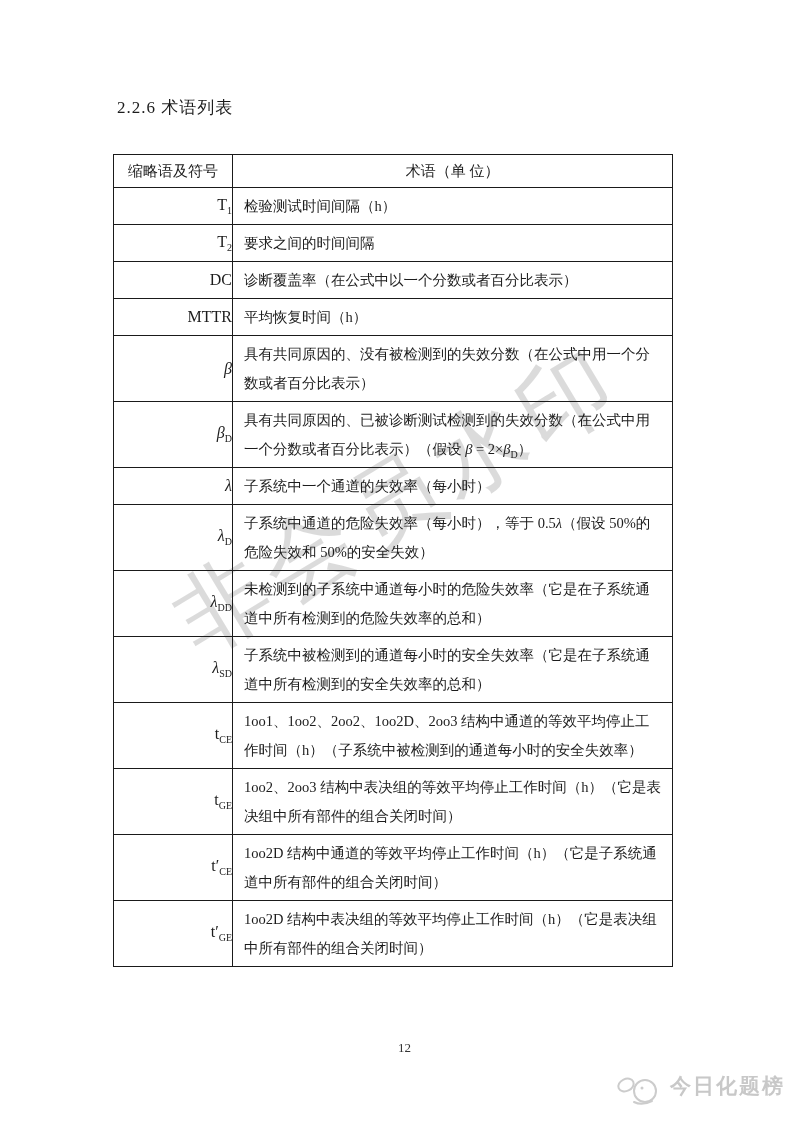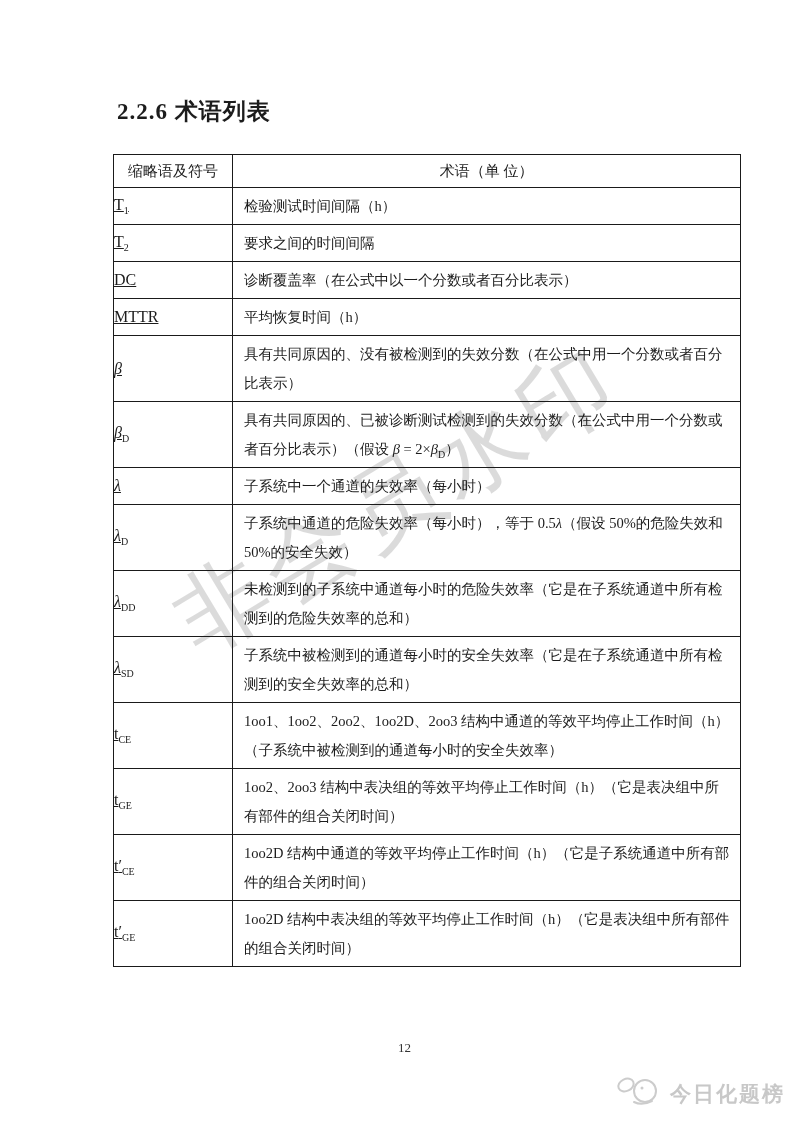--- a/index.html
+++ b/index.html
@@ -7,61 +7,61 @@
   .page {
     position:relative;
     width:793px; height:1122px;
     background:#ffffff;
     overflow:hidden;
     font-family:"Liberation Serif","DejaVu Serif",serif;
     color:#1c1c1c;
   }
   .heading {
     position:absolute; left:117px; top:96px;
-    font-size:23px; font-weight:bold; letter-spacing:1px;
+    font-size:17px; font-weight:normal; letter-spacing:1px;
     z-index:2;
   }
   .watermark {
     position:absolute; left:183px; top:583px;
     font-size:92px; line-height:1; letter-spacing:8px;
     color:rgba(0,0,0,0.14);
     transform:rotate(-31deg); transform-origin:0 50%;
     white-space:nowrap; z-index:1; pointer-events:none;
     font-family:"Liberation Serif","DejaVu Serif",serif;
   }
   .terms-table {
     position:absolute; left:113px; top:154px;
-    width:628px; border-collapse:collapse;
+    width:560px; border-collapse:collapse;
     z-index:2; background:transparent;
     table-layout:fixed;
   }
   .terms-table th, .terms-table td {
     border:1.5px solid #1a1a1a; background:transparent;
     vertical-align:middle;
   }
   .terms-table th {
     font-weight:normal; font-size:15px; height:33px; text-align:center;
   }
   col.symbol-col { width:119px; }
   td.symbol-cell {
-    text-align:left; font-size:16px; height:37px; line-height:1.1;text-decoration:underline;
+    text-align:right; font-size:16px; height:37px; line-height:1.1;
   }
   td.term-cell {
     font-size:14.5px; line-height:29px; padding:4px 10px 3px 11px;
     text-align:left;
   }
   .terms-table sub { font-size:10px; line-height:1; }
   .terms-table i { font-family:"Liberation Serif","DejaVu Serif",serif; }
   .page-number {
     position:absolute; left:8px; top:1040px; width:100%;
     text-align:center; font-size:13px; color:#333; z-index:2;
   }
   .brand {
     position:absolute; right:8px; top:1072px;
-    display:flex; align-items:flex-end; gap:6px;
+    display:flex; align-items:flex-start; gap:6px;
     z-index:2;
   }
   .brand-text {
     font-size:21px; font-weight:bold; letter-spacing:2px;
     color:#c8c8c8;
     text-shadow:0 1px 0 #ffffff;
     font-family:"Liberation Sans","DejaVu Sans",sans-serif;
   }
   .brand-icon svg { display:block; }
 </style>

